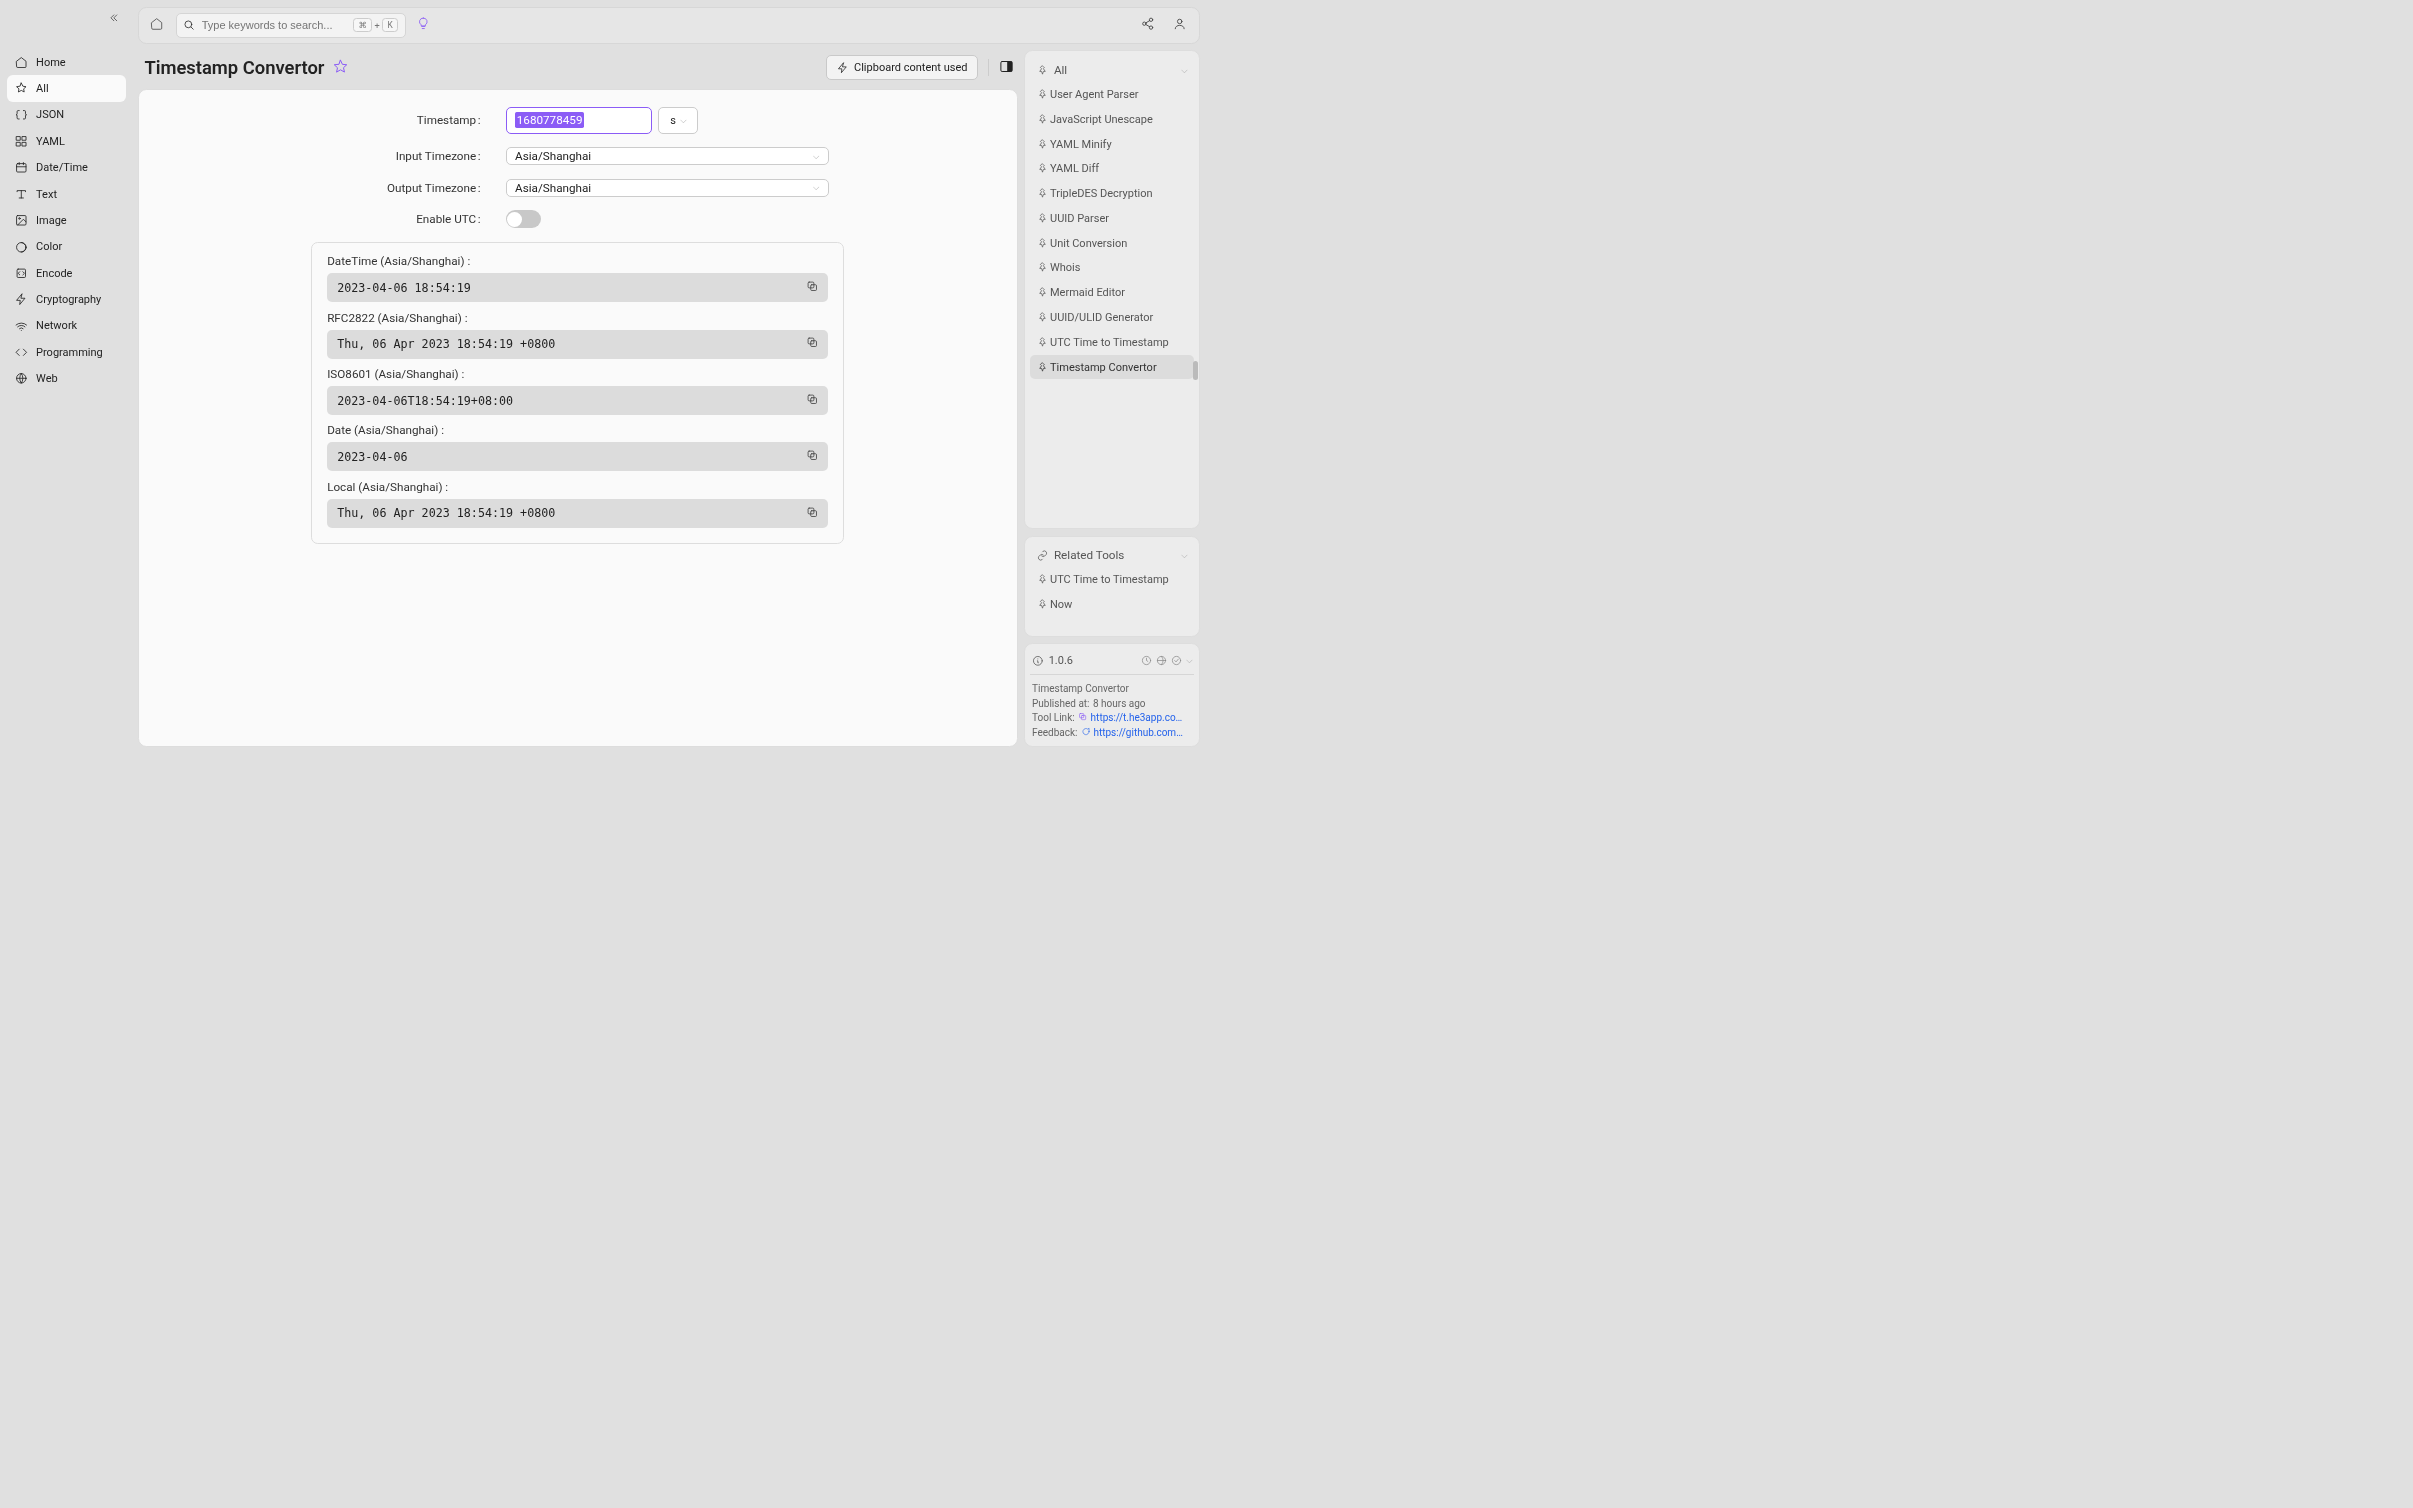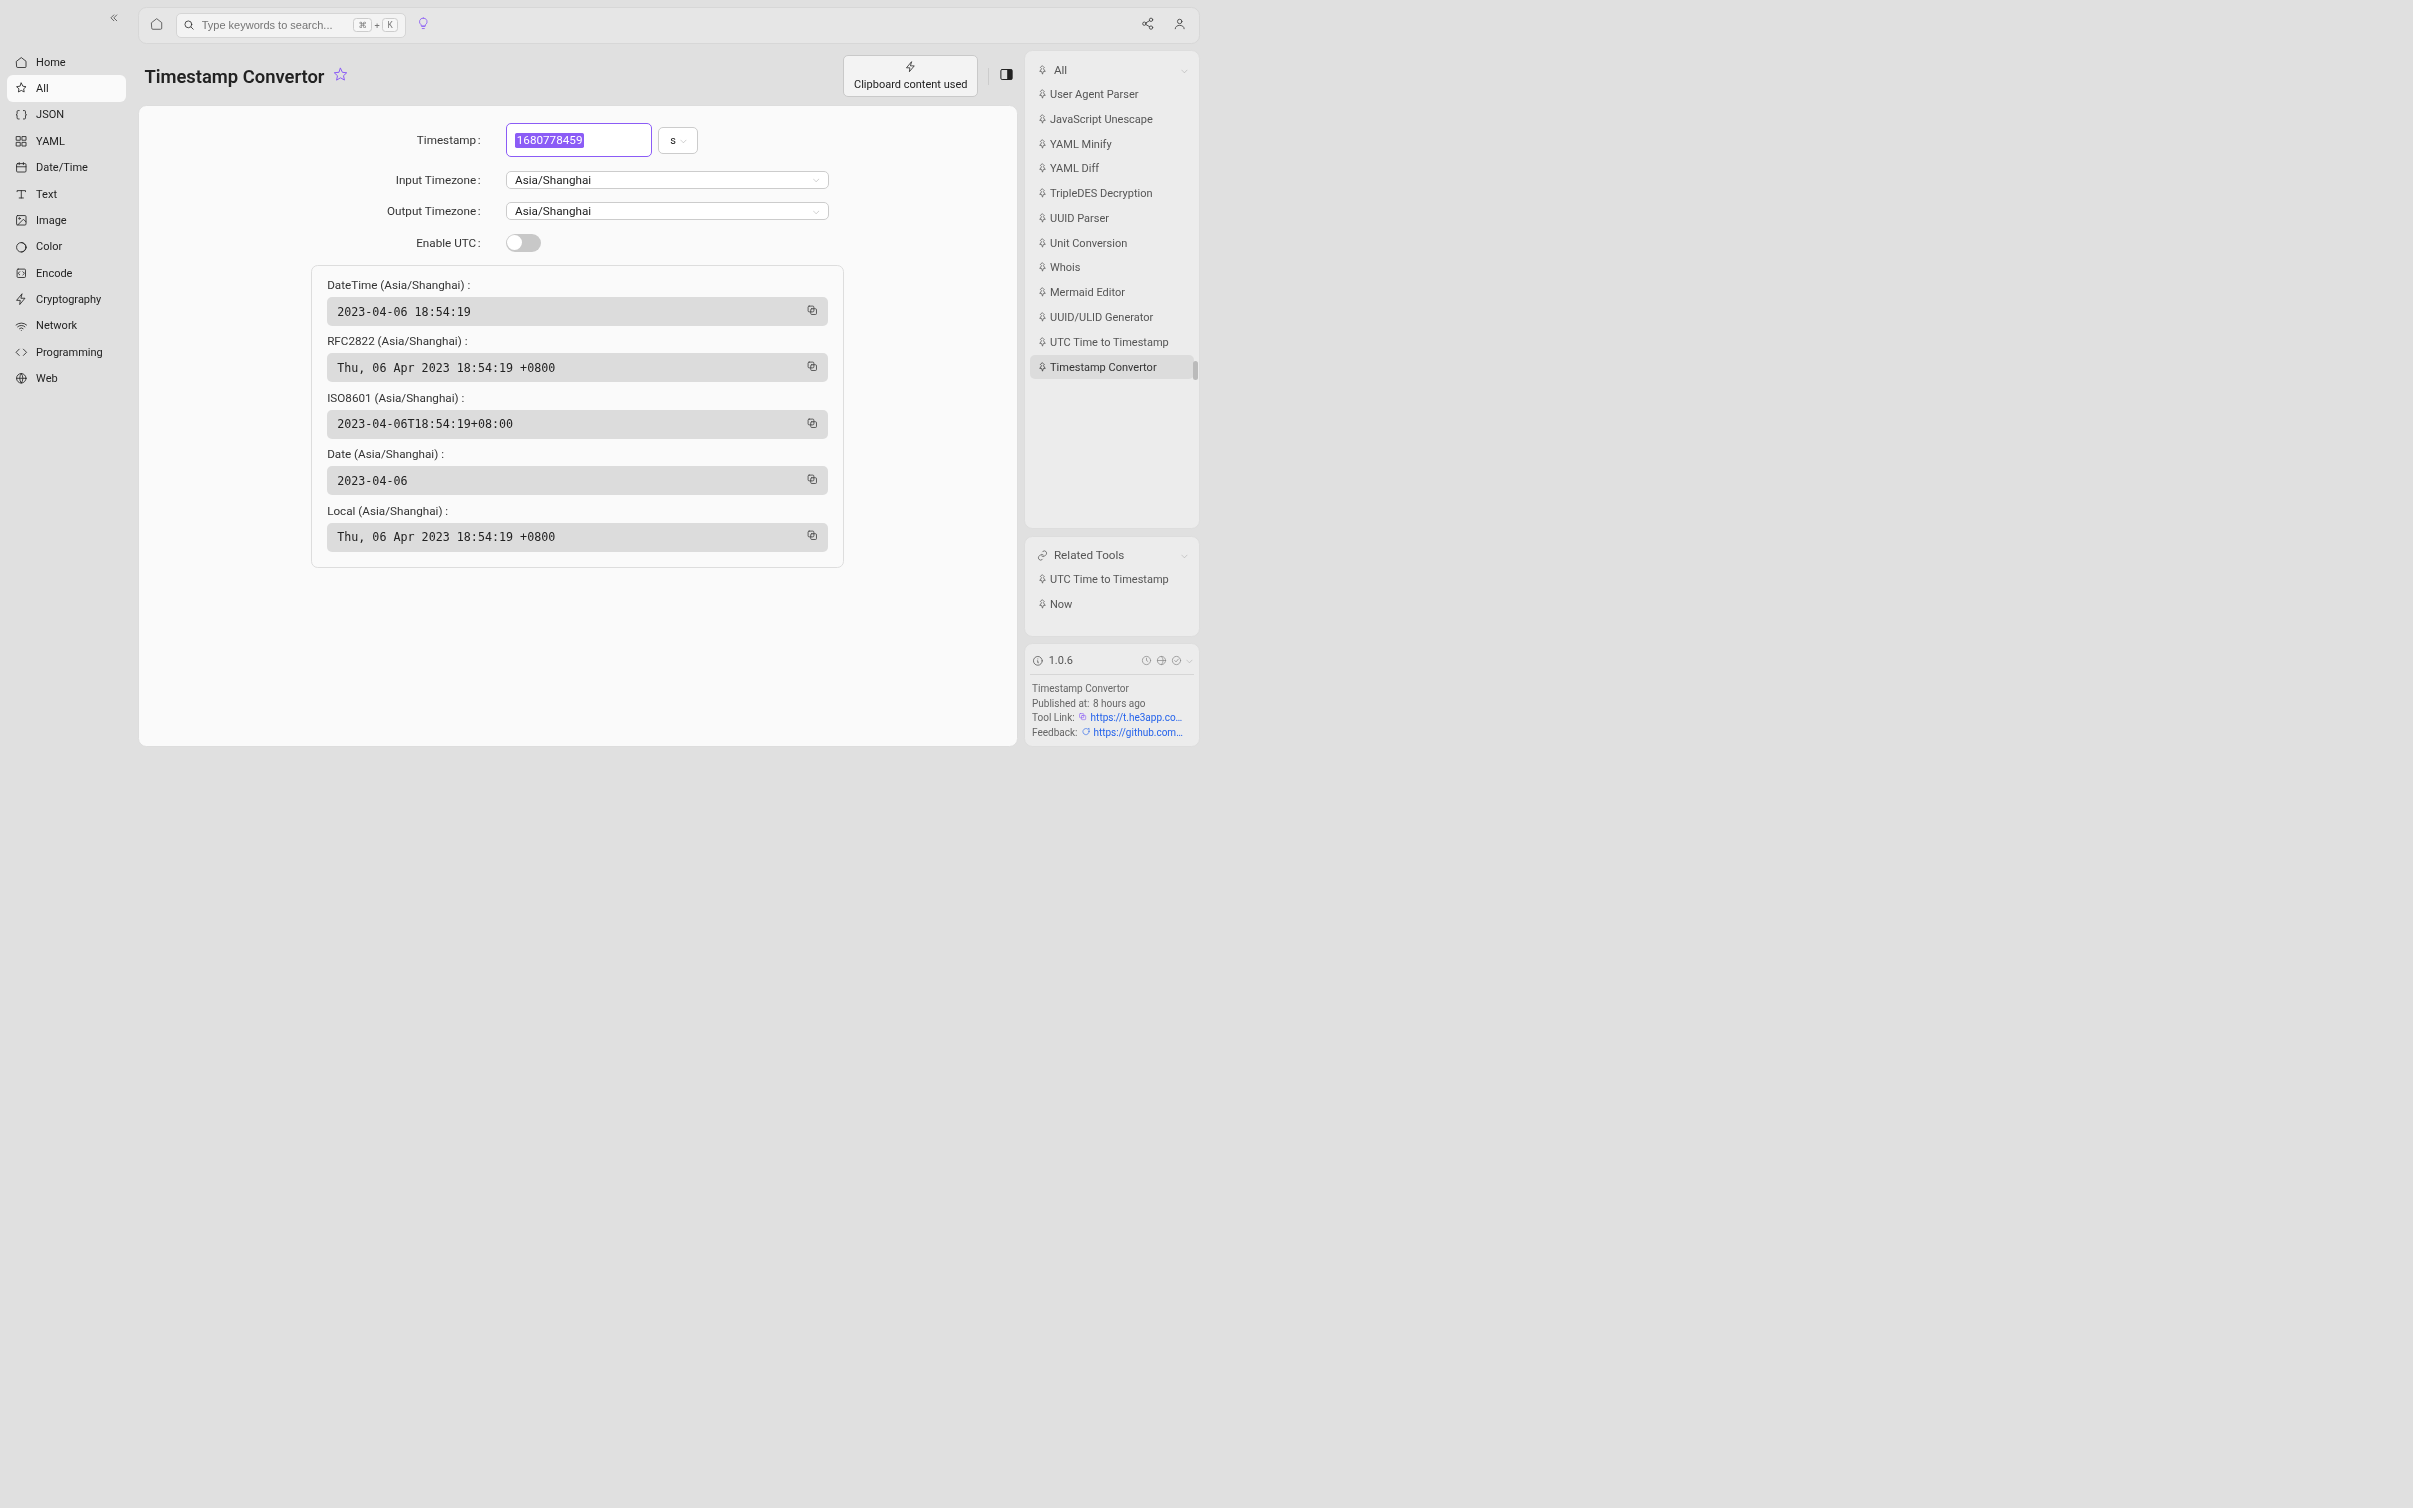--- a/index.html
+++ b/index.html
@@ -94,21 +94,20 @@
 }
 .page-title-wrap { display: flex; align-items: center; gap: 8.4px; }
 .page-title { font-size: 18.4px; font-weight: 600; }
 .star { color: #8b5cf6; cursor: pointer; }
 .header-right { display: flex; align-items: center; gap: 10px; }
 .clip-btn {
   display: flex; align-items: center; gap: 5px;
   border: 0.8px solid #c9c9c9; background: #f3f3f3;
   border-radius: 5px; padding: 5px 10px; cursor: pointer;
   font-size: 11px;
-  flex-direction: column;
 }
 .vdiv { width: 0.8px; height: 17px; background: #ccc; }
 .panel-toggle { cursor: pointer; color: #222; }
 
 .card {
   background: #fafafa;
   border: 0.8px solid #ddd;
   border-radius: 8.4px;
   flex: 1;
   padding: 17px;
@@ -123,21 +122,21 @@
   width: 330px;
   text-align: right;
   padding-right: 5px;
   color: #333;
   font-size: 11.7px;
 }
 .form-label::after { content: ":"; margin-left: 1.7px; }
 .ts-input {
   border: 1.7px solid #8b5cf6;
   border-radius: 5px;
-  height: 34px;
+  height: 27px;
   width: 146px;
   padding: 0 8.4px;
   font-size: 11.7px;
   background: #fff;
 }
 .ts-input .sel {
   background: #8b5cf6; color: #fff; padding: 0.8px 1.7px; border-radius: 1.7px;
 }
 .ts-input-box {
   display: flex; align-items: center;

